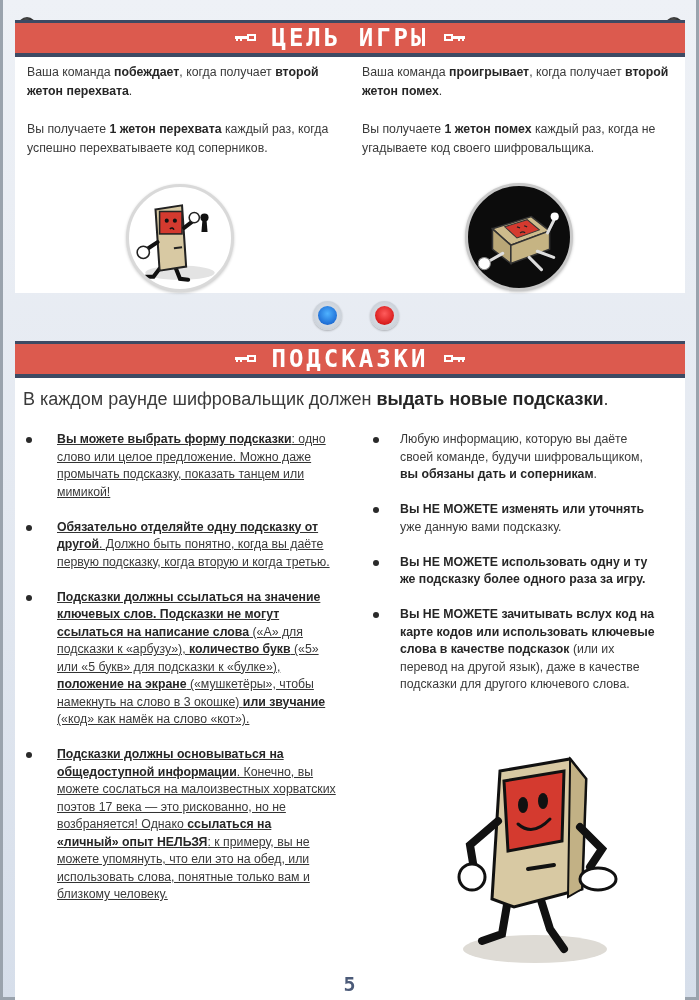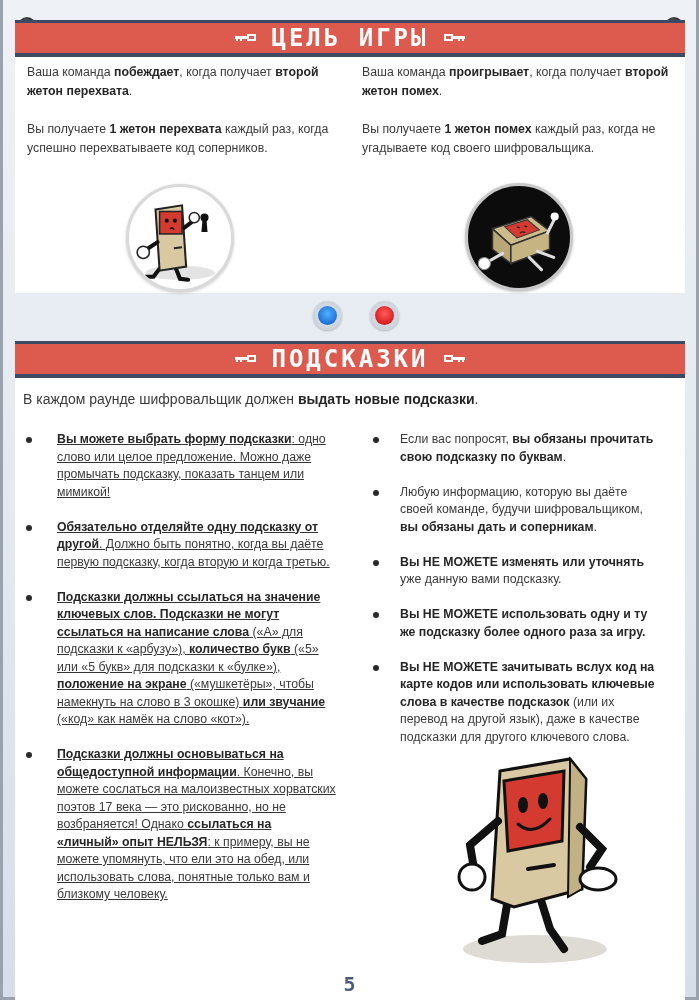--- a/index.html
+++ b/index.html
@@ -85,21 +85,21 @@
 
   .bolt {
     position: absolute;
     width: 18px; height: 18px;
     border-radius: 50%;
     background: radial-gradient(circle at 45% 40%, #555 0%, #1d1d1d 70%);
   }
   .bolt-half { height: 10px; border-radius: 9px 9px 0 0; }
 
   .intro {
-    font-size: 14px;
+    font-size: 18px;
     line-height: 19px;
     color: #3a3a3a;
     padding: 12px 0 0 8px;
   }
   .intro b { color: #262626; }
 
   .rules { list-style: none; }
   .rules li {
     position: relative;
     font-size: 12.3px;
@@ -255,23 +255,20 @@
       </li>
       <li>
         <b>Подсказки должны ссылаться на значение ключевых слов. Подсказки не могут ссылаться на написание слова</b><span> («А» для подсказки к «арбузу»), </span><b>количество букв</b><span> («5» или «5 букв» для подсказки к «булке»), </span><b>положение на экране</b><span> («мушкетёры», чтобы намекнуть на слово в 3 окошке) </span><b>или звучание</b><span> («код» как намёк на слово «кот»).</span>
       </li>
       <li>
         <b>Подсказки должны основываться на общедоступной информации</b><span>. Конечно, вы можете сослаться на малоизвестных хорватских поэтов 17 века — это рискованно, но не возбраняется! Однако </span><b>ссылаться на «личный» опыт НЕЛЬЗЯ</b><span>: к примеру, вы не можете упомянуть, что ели это на обед, или использовать слова, понятные только вам и близкому человеку.</span>
       </li>
     </ul>
     <ul class="col rules rules-right" style="padding-left:20px; padding-right:22px;">
       <li>
-        <span>Если вас попросят, </span><b>вы обязаны прочитать свою подсказку по буквам</b><span>.</span>
-      </li>
-      <li>
         <span>Любую информацию, которую вы даёте своей команде, будучи шифровальщиком, </span><b>вы обязаны дать и соперникам</b><span>.</span>
       </li>
       <li>
         <b>Вы НЕ МОЖЕТЕ изменять или уточнять</b><span> уже данную вами подсказку.</span>
       </li>
       <li>
         <b>Вы НЕ МОЖЕТЕ использовать одну и ту же подсказку более одного раза за игру.</b>
       </li>
       <li>
         <b>Вы НЕ МОЖЕТЕ зачитывать вслух код на карте кодов или использовать ключевые слова в качестве подсказок</b><span> (или их перевод на другой язык), даже в качестве подсказки для другого ключевого слова.</span>

